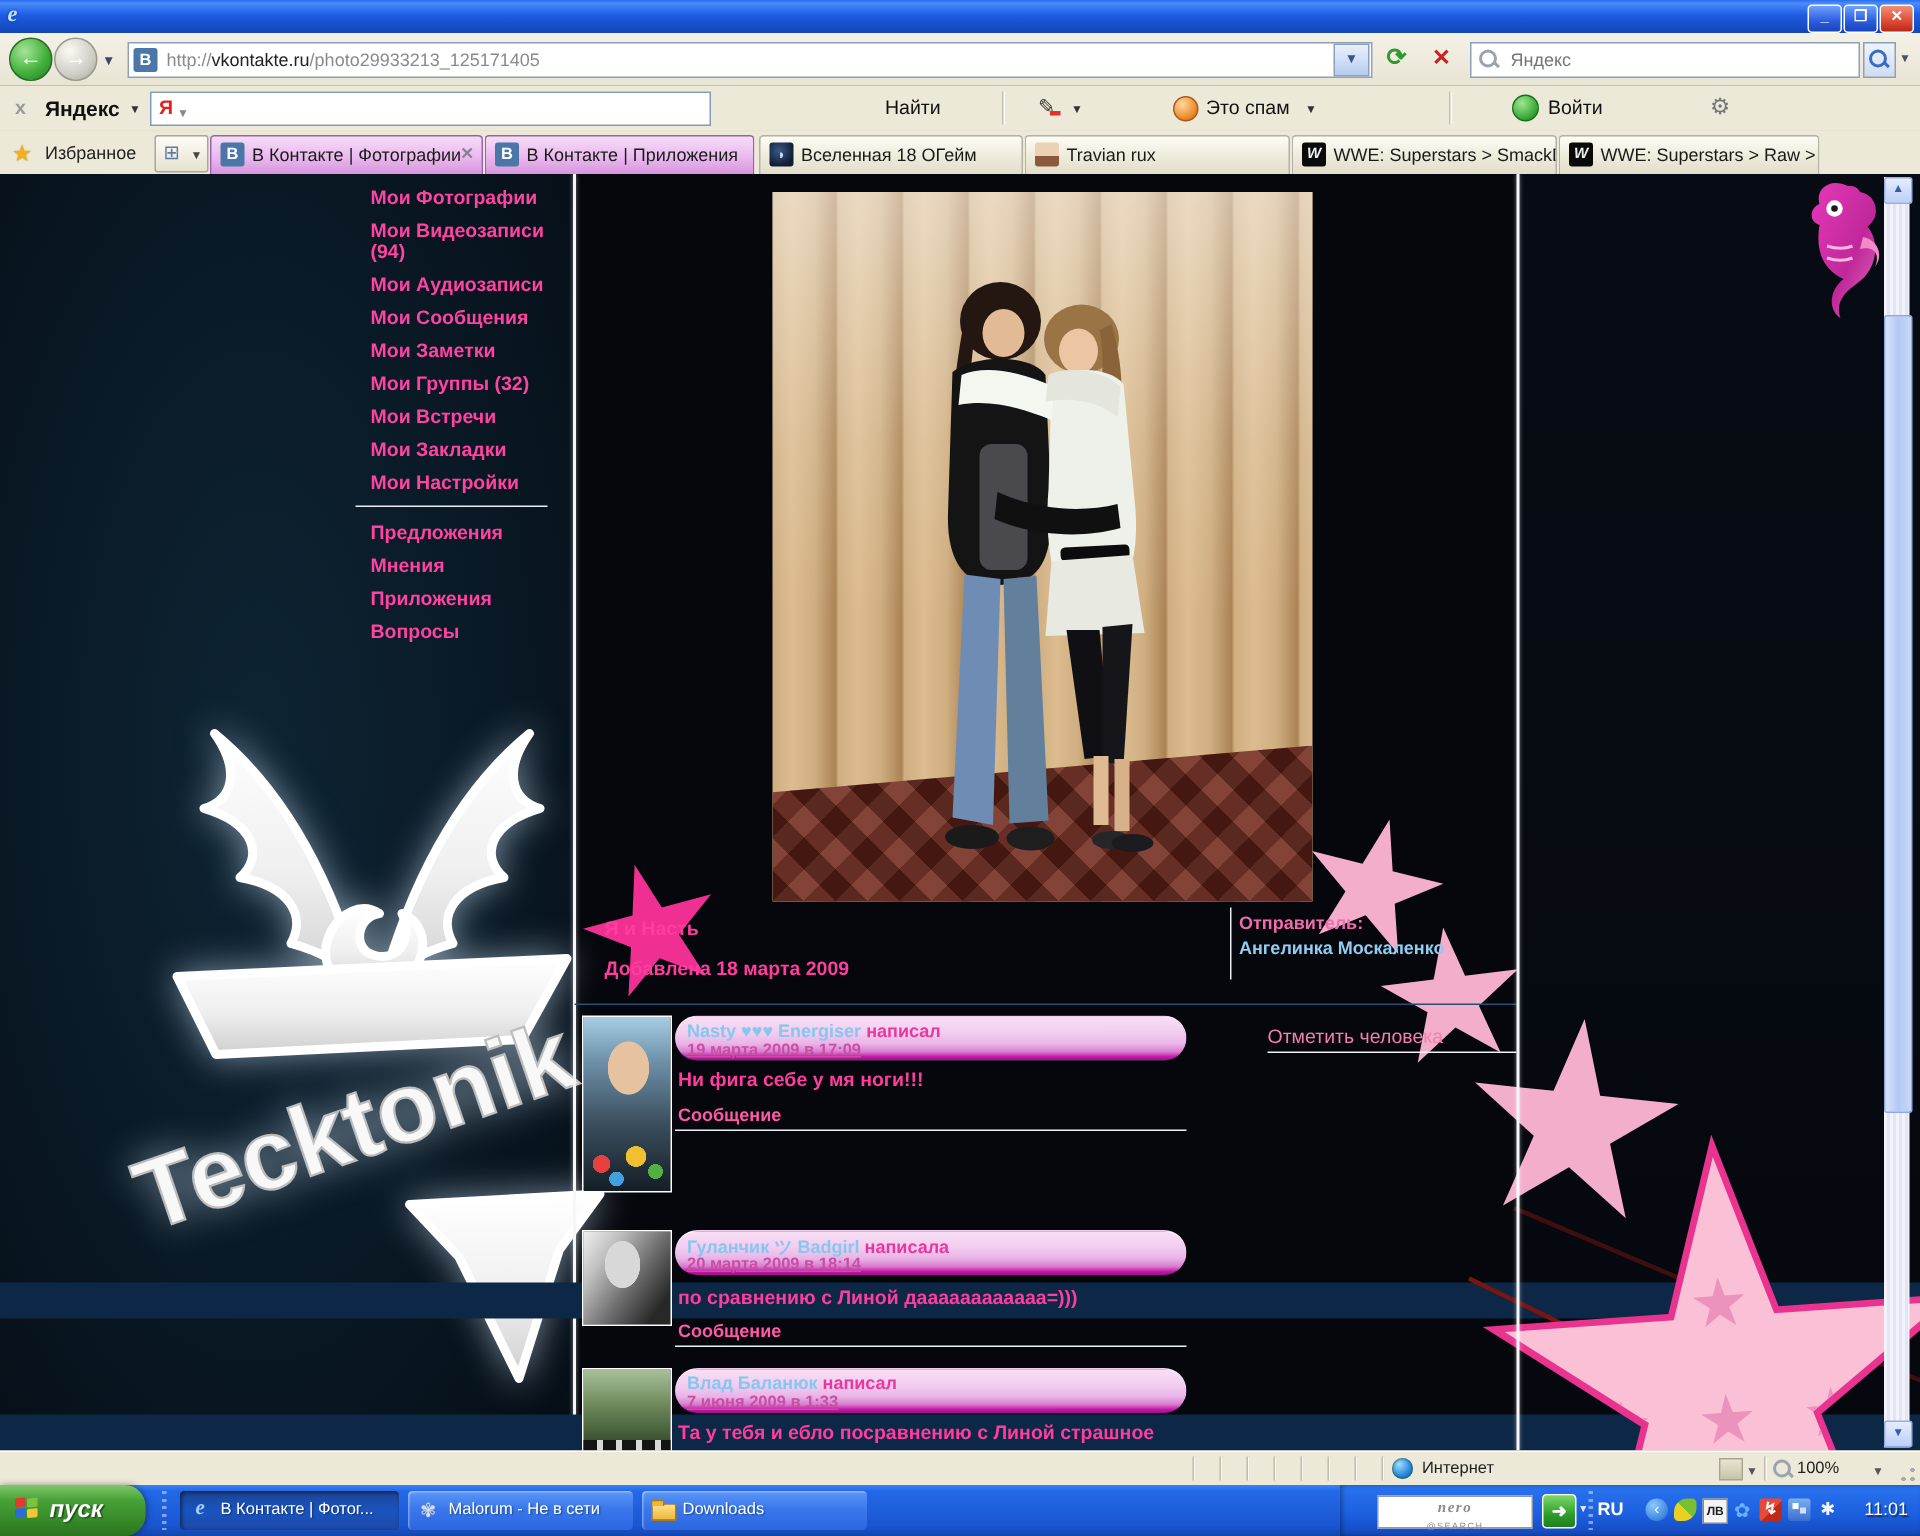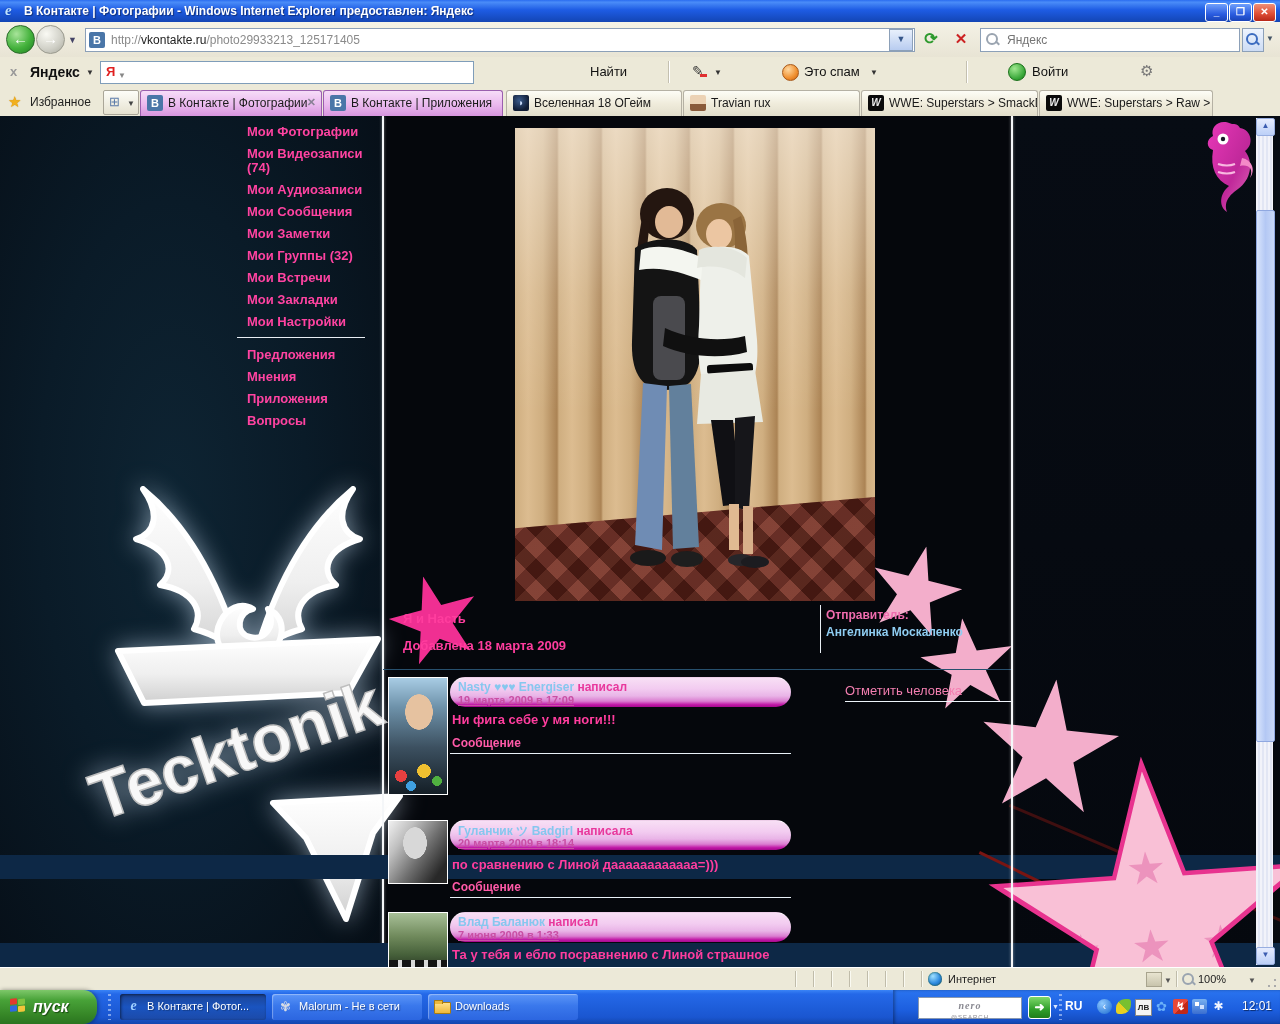--- a/index.html
+++ b/index.html
@@ -168,21 +168,20 @@
   #clock{position:absolute;right:8px;top:9px;color:#fff;font-size:12px;text-shadow:1px 1px 1px #0a2a6a;}
   .rulbl{position:absolute;left:172px;top:9px;color:#fff;font-weight:bold;font-size:12px;}
 </style>
 </head>
 <body>
 
 <div id="screen">
 
   <div id="titlebar" class="abs">
     <span class="ieicon">e</span>
-    <span class="ttl">В Контакте | Фотографии - Windows Internet Explorer предоставлен: Яндекс</span>
     <span class="winbtn wb-blue" style="right:52px;">_</span>
     <span class="winbtn wb-blue" style="right:28px;">❐</span>
     <span class="winbtn wb-red" style="right:4px;">✕</span>
   </div>
 
   <div id="navrow" class="abs">
     <div id="backbtn" class="navbtn">←</div>
     <div id="fwdbtn" class="navbtn">→</div>
     <span class="abs chev" style="left:68px;top:13px;">▼</span>
     <div id="addrfield" class="abs">
@@ -276,21 +275,21 @@
         <path d="M210 305 C230 240 260 185 305 148 C288 172 292 192 312 198 C278 208 272 230 288 244 C254 250 244 270 254 288 C232 294 218 302 210 318 Z"></path>
         <path d="M185 318 C150 300 180 252 205 268 C190 270 186 292 202 296 C218 300 228 284 220 268 C240 276 238 304 215 318 Z"></path>
         <path d="M70 310 L330 298 L300 352 L96 362 Z"></path>
       </g>
       <text x="52" y="480" transform="rotate(-19 52 480)" font-family="Liberation Sans, sans-serif" font-size="66" font-weight="bold" fill="#f8f8f8" stroke="#bdbdbd" stroke-width="1.5">Tecktonik</text>
       <path d="M225 462 L352 455 L325 492 L298 578 L258 497 Z" fill="url(#wg)" stroke="#fff" stroke-width="6" stroke-linejoin="round"></path>
     </svg>
 
     <div id="sidebar" class="abs">
       <div class="snav">Мои Фотографии</div>
-      <div class="snav">Мои Видеозаписи (74)</div>
+      <div class="snav">Мои Видеозаписи (94)</div>
       <div class="snav">Мои Аудиозаписи</div>
       <div class="snav">Мои Сообщения</div>
       <div class="snav">Мои Заметки</div>
       <div class="snav">Мои Группы (32)</div>
       <div class="snav">Мои Встречи</div>
       <div class="snav">Мои Закладки</div>
       <div class="snav">Мои Настройки</div>
       <div class="sdivider"></div>
       <div class="snav">Предложения</div>
       <div class="snav">Мнения</div>
@@ -487,17 +486,17 @@
       <span class="trayico" style="left:204px;background:radial-gradient(circle at 35% 30%,#8ec8ff,#1a6ad0);border-radius:50%;font-size:10px;">‹</span>
       <span class="trayico" style="left:223px;background:linear-gradient(45deg,#e8d020 50%,#78c030 50%);border-radius:60% 20% 60% 20%;"></span>
       <span class="trayico" style="left:242px;background:#f4f4f4;color:#222;font-size:8px;font-weight:bold;border:1px solid #888;">ЛВ</span>
       <span class="trayico" style="left:261px;color:#6ab0f8;font-size:13px;">✿</span>
       <span class="trayico" style="left:280px;background:linear-gradient(135deg,#e84838 55%,#c02818 55%);border-radius:2px;font-weight:bold;">↯</span>
       <span class="trayico" style="left:299px;background:linear-gradient(180deg,#78b0f0,#3a6ed0);border-radius:2px;">
         <span style="position:absolute;left:3px;top:3px;width:4px;height:4px;background:#fff;"></span>
         <span style="position:absolute;left:8px;top:6px;width:4px;height:4px;background:#cfe0ff;"></span>
       </span>
       <span class="trayico" style="left:318px;color:#f0f4ff;font-size:12px;">✱</span>
-      <span id="clock">12:01</span>
+      <span id="clock">11:01</span>
     </div>
   </div>
 
 </div>
 
 </body></html>

